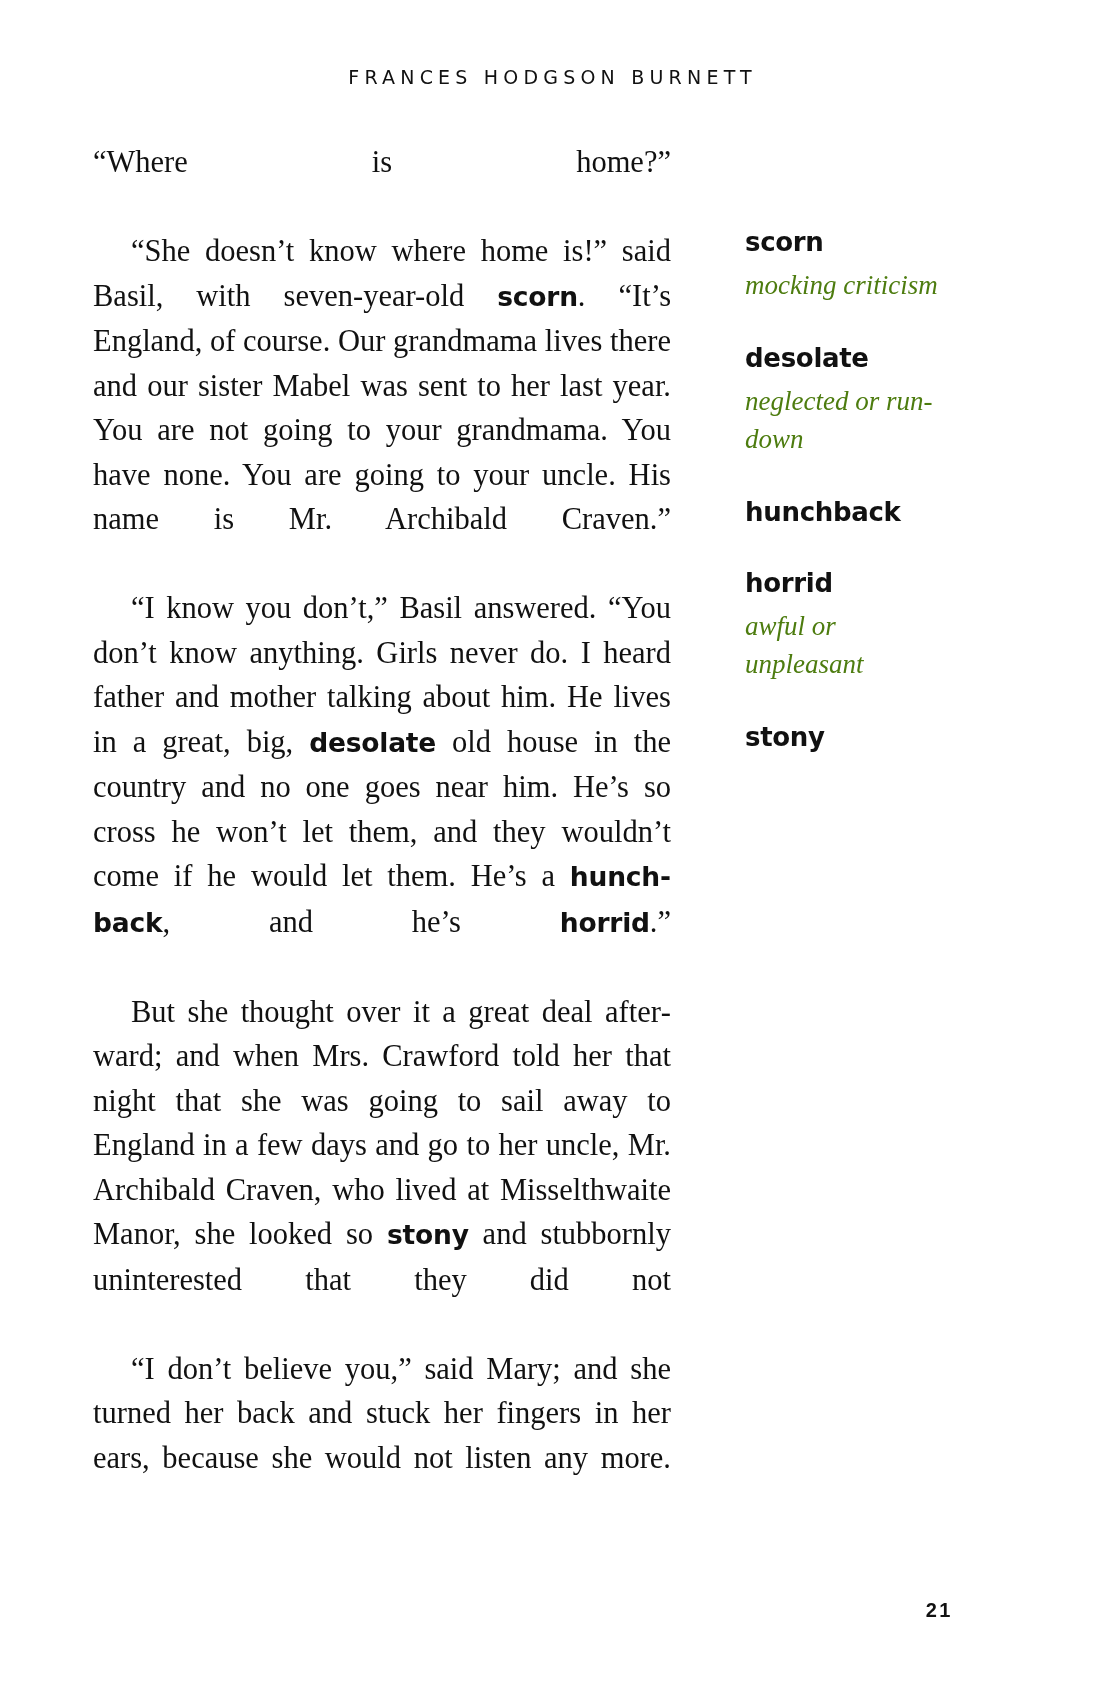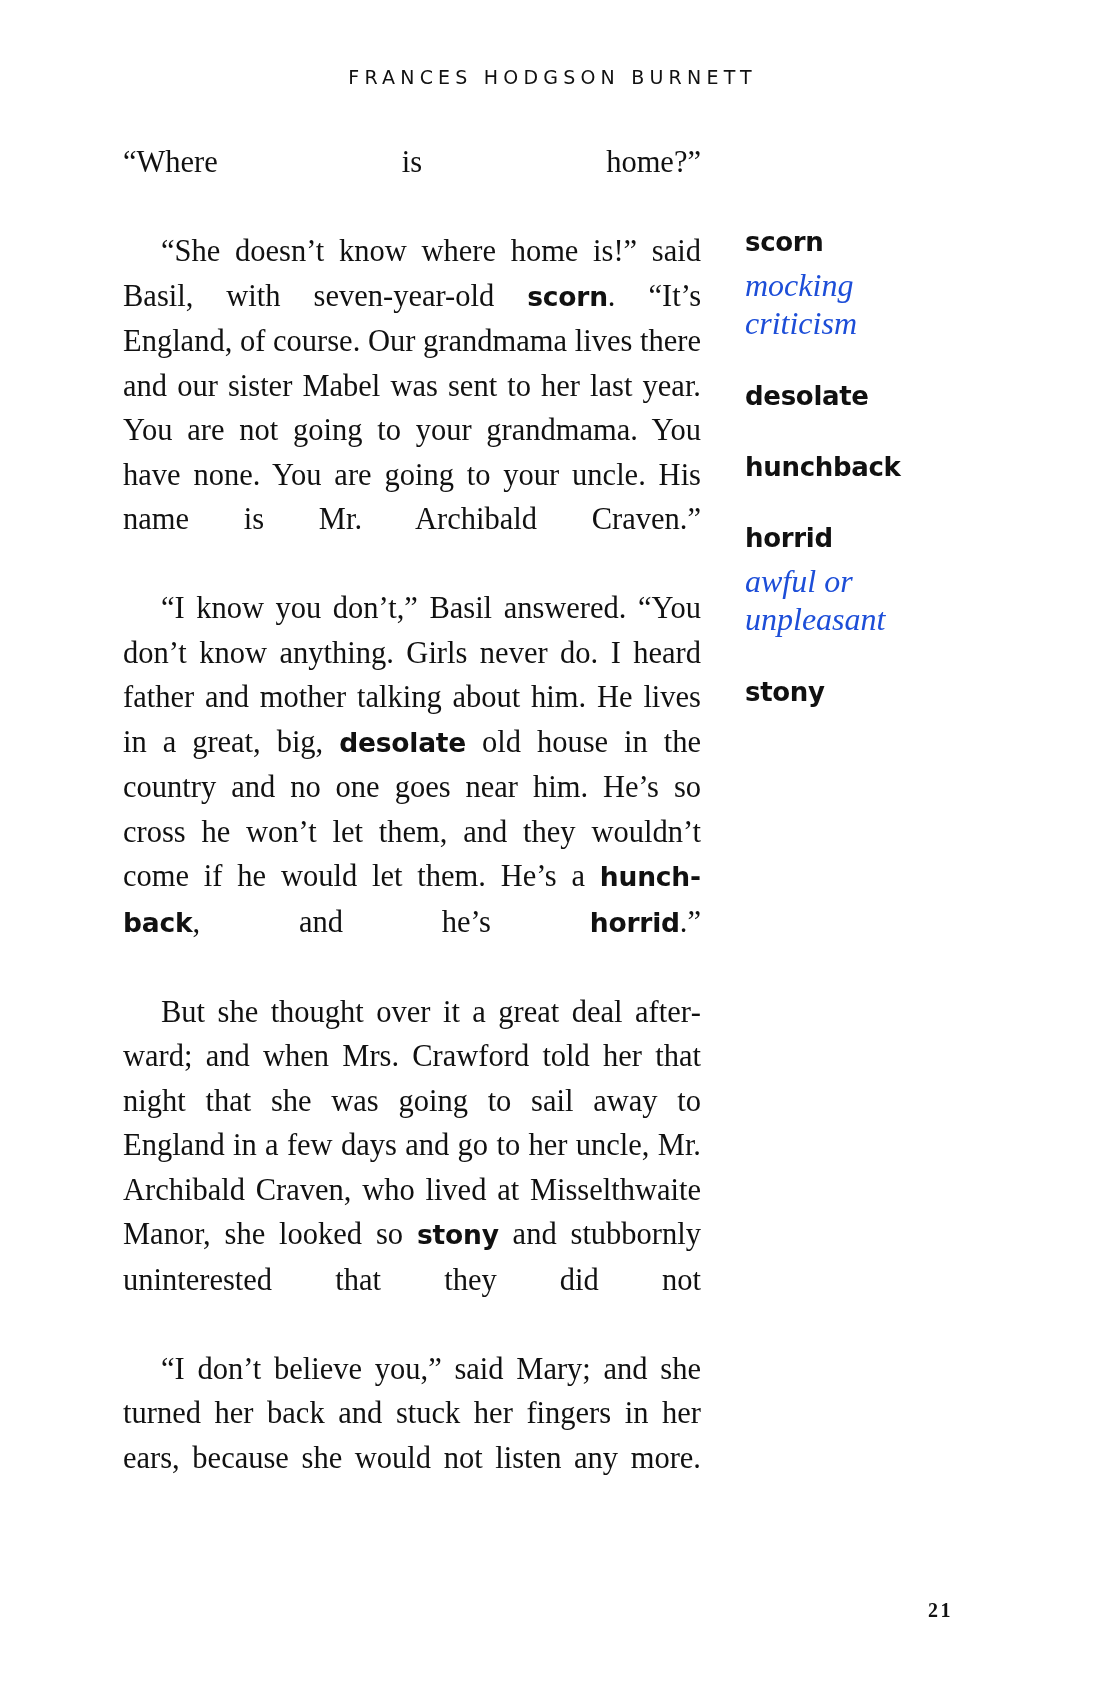--- a/index.html
+++ b/index.html
@@ -33,21 +33,21 @@
     font-weight: 400;
     font-size: 19px;
     letter-spacing: 5.2px;
     color: #111111;
     text-indent: 5.2px;
   }
 
   
   .body-col {
     position: absolute;
-    left: 123px;
+    left: 93px;
     top: 140px;
     width: 578px;
   }
   .body-col p {
     margin: 0;
     font-size: 30.5px;
     line-height: 44.5px;
     text-align: justify;
     text-justify: inter-word;
     color: #111111;
@@ -83,32 +83,32 @@
     font-family: "DejaVu Sans", sans-serif;
     font-weight: 700;
     font-size: 26px;
     line-height: 34px;
     letter-spacing: -0.3px;
     color: #111111;
   }
   .gloss-def {
     font-family: "Liberation Serif", serif;
     font-style: italic;
-    font-size: 32px;
+    font-size: 27px;
     line-height: 38px;
-    color: #1d4ed8;
+    color: #4d7c0f;
     margin-top: 7px;
   }
 
   
   .folio {
     position: absolute;
     right: 147px;
     bottom: 78px;
-    font-family: Liberation Serif, serif;
+    font-family: Liberation Sans, sans-serif;
     font-weight: 700;
     font-size: 20px;
     letter-spacing: 2.5px;
     color: #111111;
   }
 </style>
 </head>
 <body>
 
 <div class="page">
@@ -123,20 +123,21 @@
       <p class="indent">“I don’t believe you,” said Mary; and she turned her back and stuck her fingers in her ears, because she would not listen any more.</p>
     </div>
 
   <div class="glossary">
       <div class="gloss-entry">
         <div class="gloss-term">scorn</div>
         <div class="gloss-def">mocking criticism</div>
       </div>
       <div class="gloss-entry">
         <div class="gloss-term">desolate</div>
+        <div class="gloss-def">neglected or run-down</div>
       </div>
       <div class="gloss-entry">
         <div class="gloss-term">hunchback</div>
       </div>
       <div class="gloss-entry">
         <div class="gloss-term">horrid</div>
         <div class="gloss-def">awful or unpleasant</div>
       </div>
       <div class="gloss-entry">
         <div class="gloss-term">stony</div>

